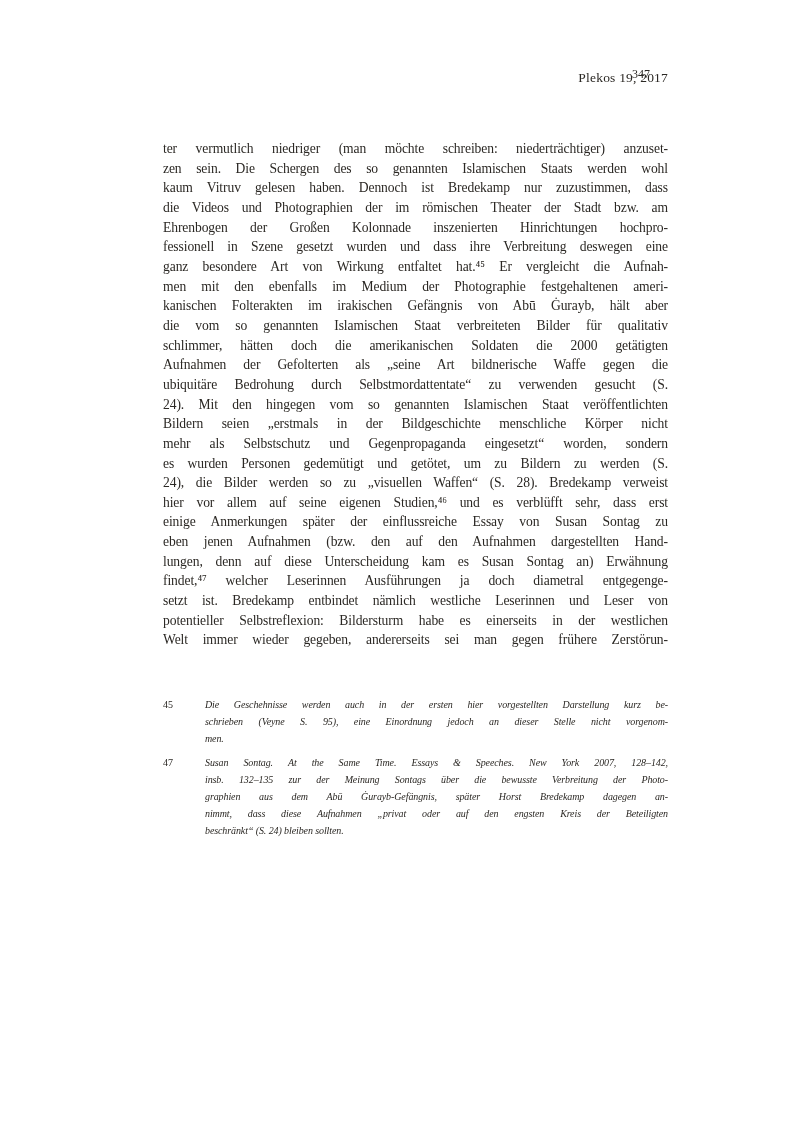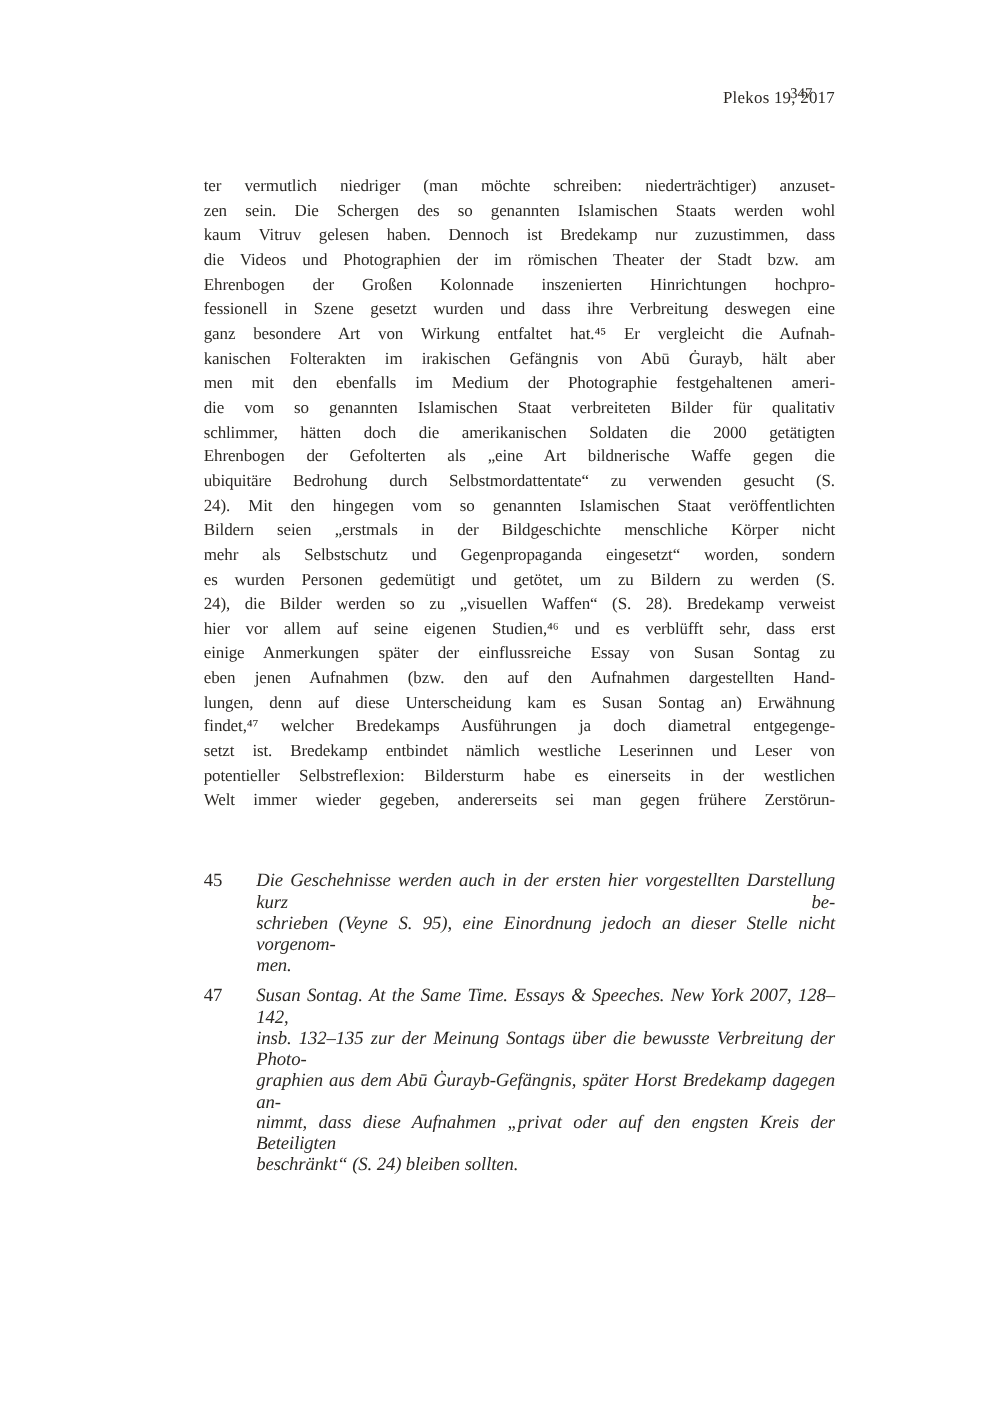--- a/index.html
+++ b/index.html
@@ -49,21 +49,21 @@
   .body-line {
     text-align: justify;
     text-align-last: justify;
     hyphens: none;
   }
   .footnotes {
     position: absolute;
     left: 163px;
     top: 697px;
     width: 505px;
-    font-size: 15px;
+    font-size: 10px;
     line-height: 16.9px;
     letter-spacing: -0.1px;
   }
   .footnote {
     display: flex;
     margin-bottom: 7.5px;
   }
   .fn-num {
     flex: 0 0 42px;
     width: 42px;
@@ -101,29 +101,29 @@
       <div class="body-line">kaum Vitruv gelesen haben. Dennoch ist Bredekamp nur zuzustimmen, dass</div>
 
       <div class="body-line">die Videos und Photographien der im römischen Theater der Stadt bzw. am</div>
 
       <div class="body-line">Ehrenbogen der Großen Kolonnade inszenierten Hinrichtungen hochpro-</div>
 
       <div class="body-line">fessionell in Szene gesetzt wurden und dass ihre Verbreitung deswegen eine</div>
 
       <div class="body-line">ganz besondere Art von Wirkung entfaltet hat.⁴⁵ Er vergleicht die Aufnah-</div>
 
+      <div class="body-line">men mit den ebenfalls im Medium der Photographie festgehaltenen ameri-</div>
+
       <div class="body-line">kanischen Folterakten im irakischen Gefängnis von Abū Ġurayb, hält aber</div>
-
-      <div class="body-line">men mit den ebenfalls im Medium der Photographie festgehaltenen ameri-</div>
 
       <div class="body-line">die vom so genannten Islamischen Staat verbreiteten Bilder für qualitativ</div>
 
       <div class="body-line">schlimmer, hätten doch die amerikanischen Soldaten die 2000 getätigten</div>
 
-      <div class="body-line">Ehrenbogen der Gefolterten als „eine Art bildnerische Waffe gegen die</div>
+      <div class="body-line">Aufnahmen der Gefolterten als „seine Art bildnerische Waffe gegen die</div>
 
       <div class="body-line">ubiquitäre Bedrohung durch Selbstmordattentate“ zu verwenden gesucht (S.</div>
 
       <div class="body-line">24). Mit den hingegen vom so genannten Islamischen Staat veröffentlichten</div>
 
       <div class="body-line">Bildern seien „erstmals in der Bildgeschichte menschliche Körper nicht</div>
 
       <div class="body-line">mehr als Selbstschutz und Gegenpropaganda eingesetzt“ worden, sondern</div>
 
       <div class="body-line">es wurden Personen gedemütigt und getötet, um zu Bildern zu werden (S.</div>
@@ -131,21 +131,21 @@
       <div class="body-line">24), die Bilder werden so zu „visuellen Waffen“ (S. 28). Bredekamp verweist</div>
 
       <div class="body-line">hier vor allem auf seine eigenen Studien,⁴⁶ und es verblüfft sehr, dass erst</div>
 
       <div class="body-line">einige Anmerkungen später der einflussreiche Essay von Susan Sontag zu</div>
 
       <div class="body-line">eben jenen Aufnahmen (bzw. den auf den Aufnahmen dargestellten Hand-</div>
 
       <div class="body-line">lungen, denn auf diese Unterscheidung kam es Susan Sontag an) Erwähnung</div>
 
-      <div class="body-line">findet,⁴⁷ welcher Bredekamps Ausführungen ja doch diametral entgegenge-</div>
+      <div class="body-line">findet,⁴⁷ welcher Leserinnen Ausführungen ja doch diametral entgegenge-</div>
 
       <div class="body-line">setzt ist. Bredekamp entbindet nämlich westliche Leserinnen und Leser von</div>
 
       <div class="body-line">potentieller Selbstreflexion: Bildersturm habe es einerseits in der westlichen</div>
 
       <div class="body-line">Welt immer wieder gegeben, andererseits sei man gegen frühere Zerstörun-</div>
     </div>
 
   <div class="footnotes">
 

